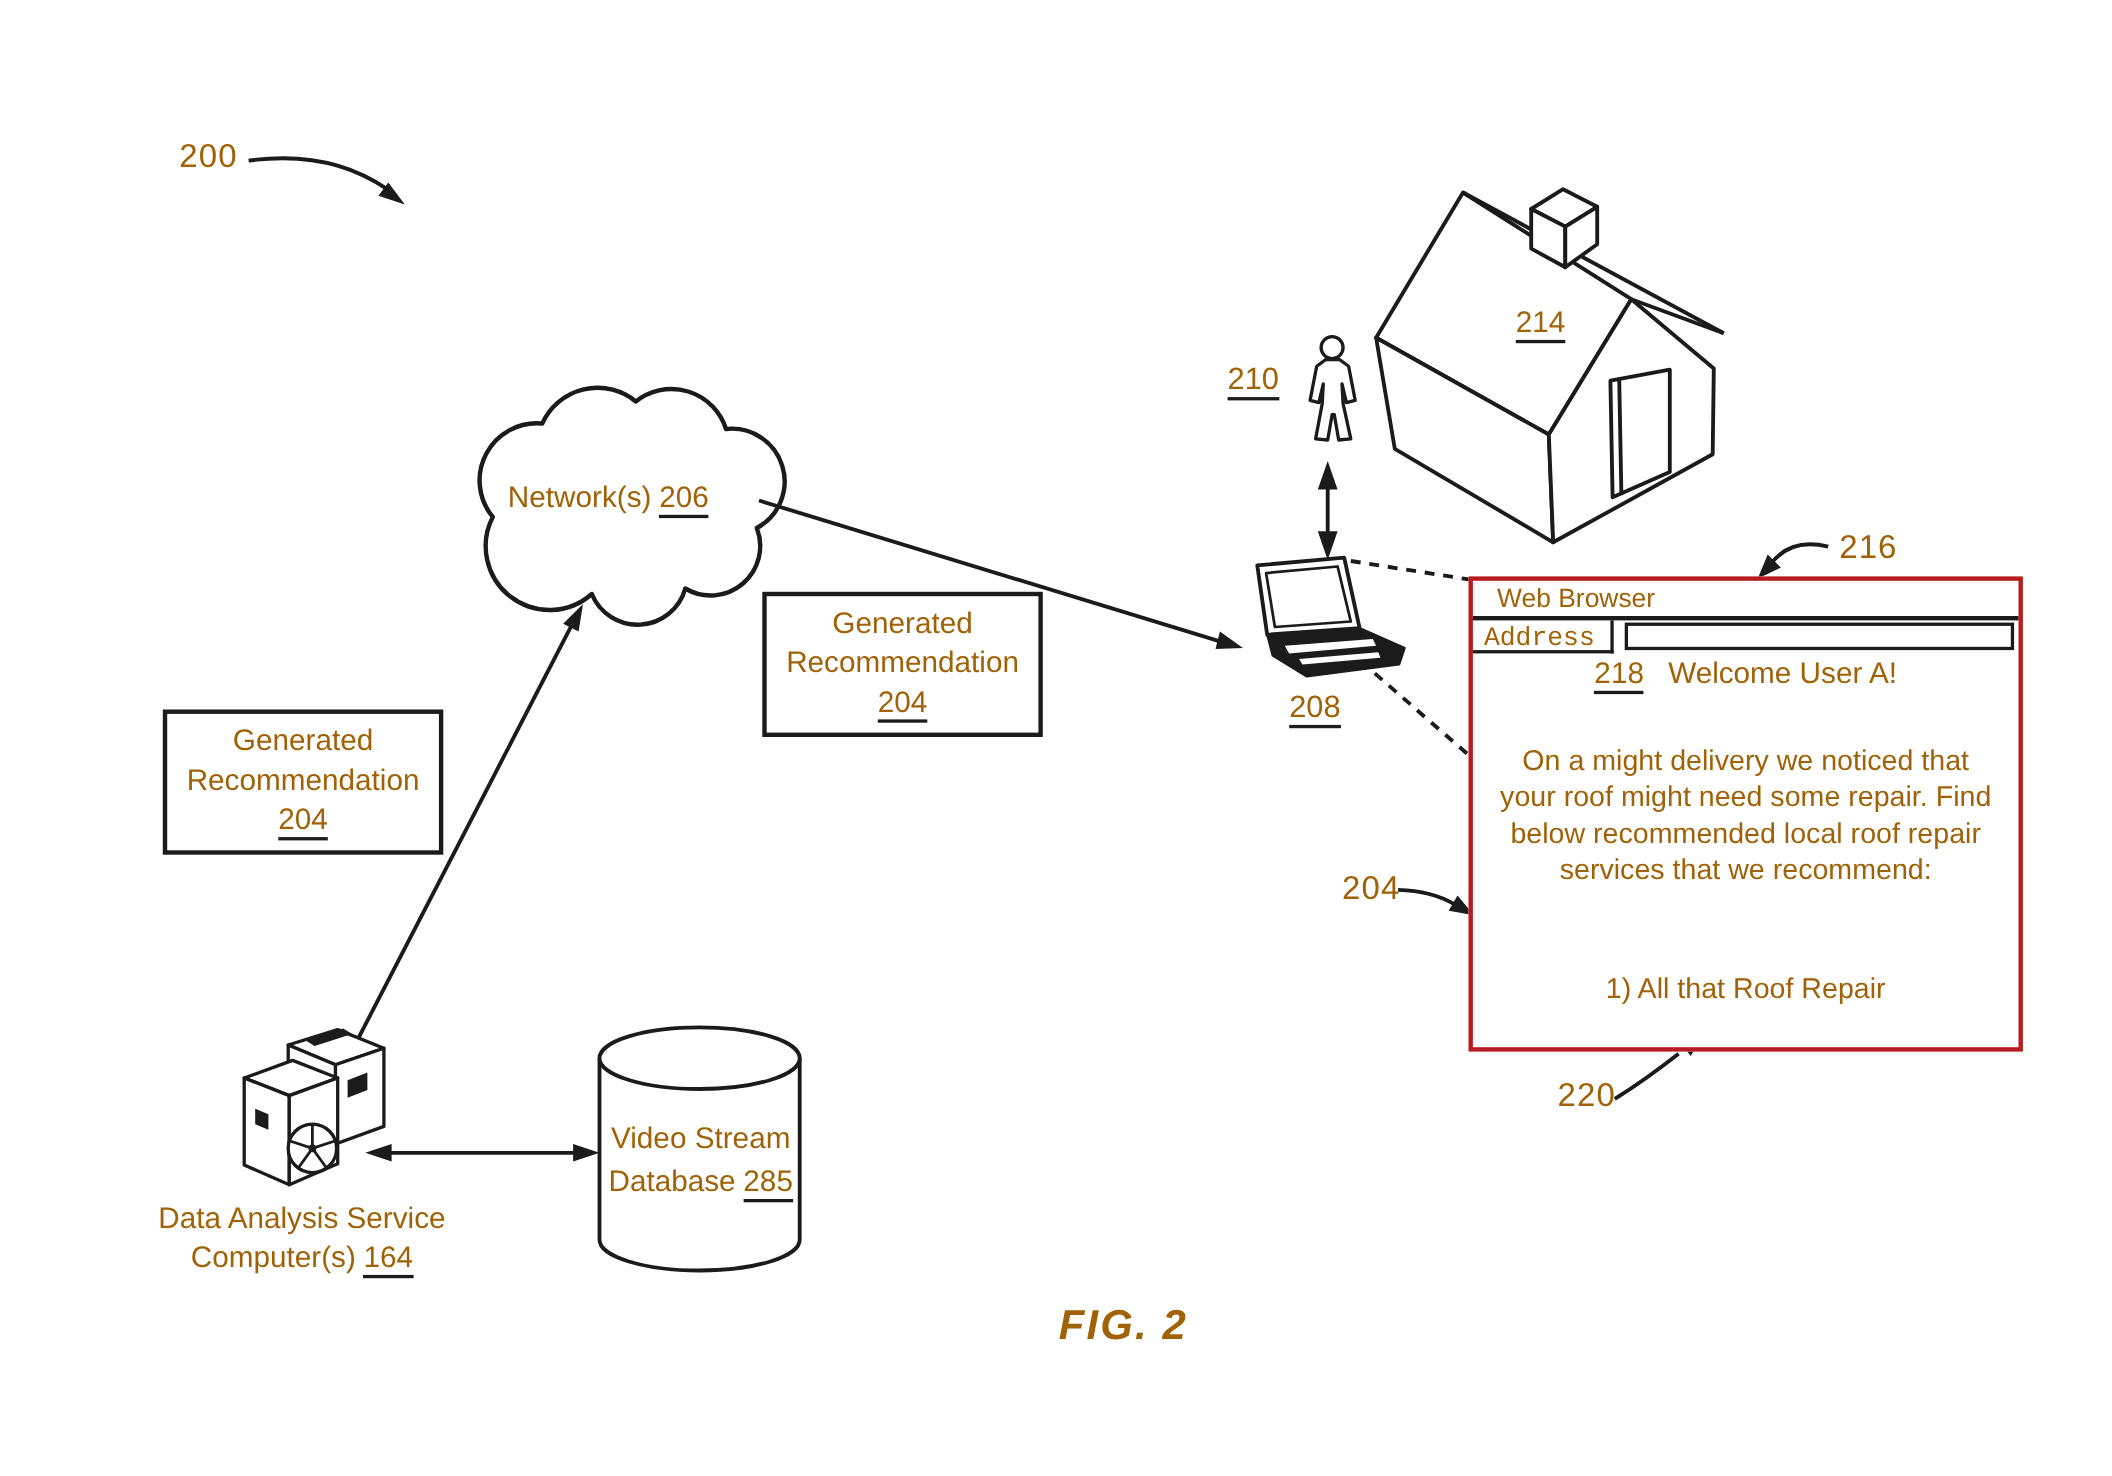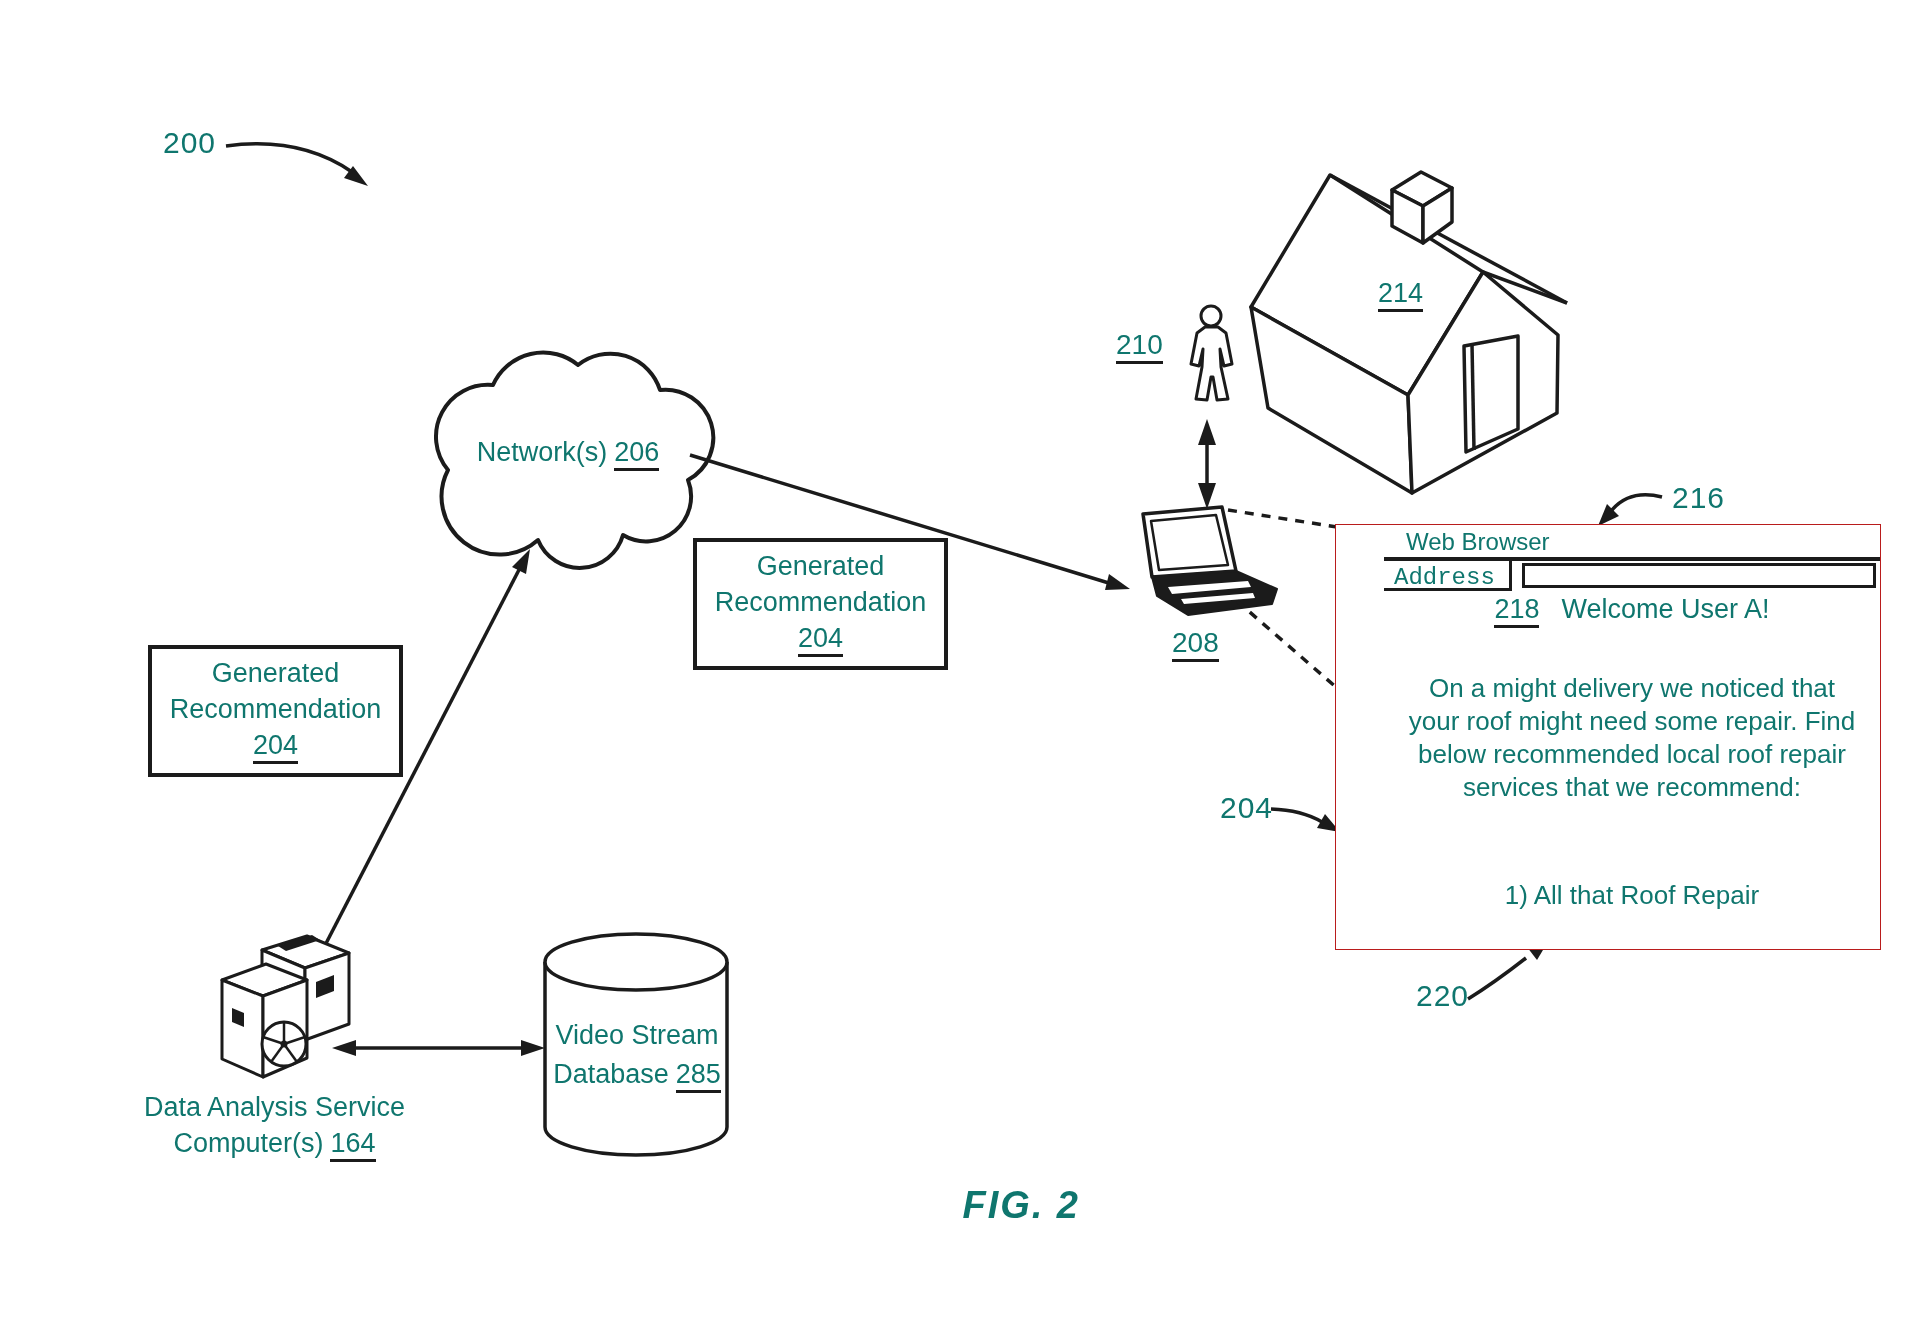--- a/index.html
+++ b/index.html
@@ -1,36 +1,36 @@
 <!DOCTYPE html>
 <html><head>
 <meta charset="utf-8">
 <style>
   html,body { margin:0; padding:0; background:#ffffff; }
   .canvas {
     position:relative; width:1920px; height:1342px; background:#ffffff;
-    font-family:"Liberation Sans", sans-serif; color:#0f766e; overflow:hidden;
+    font-family:"Liberation Sans", sans-serif; color:#a16207; overflow:hidden;
   }
   .art { position:absolute; left:0; top:0; }
   .abs { position:absolute; }
   .ref-u { border-bottom:3px solid #1b1b1b; padding-bottom:1px; }
   .callout { font-size:30px; letter-spacing:1px; }
   .smallref { font-size:28px; }
   .nodebox {
     border:4px solid #1b1b1b; background:#ffffff; text-align:center;
     font-size:27px; line-height:36px; padding-top:6px;
   }
   .cloudlabel { font-size:27px; text-align:center; }
   .cloudlabel .ref-u { margin-left:7px; }
   .caplabel { font-size:27px; text-align:center; line-height:36px; }
   .caplabel .ref-u { margin-left:7px; }
   .dblabel { font-size:27px; text-align:center; line-height:39px; }
   .dblabel .ref-u { margin-left:7px; }
   .browser { left:1335px; top:524px; width:496px; height:424px;
-    border:1px solid #b91c1c; background:#ffffff;padding-left:48px; }
+    border:4px solid #b91c1c; background:#ffffff; }
   .b-title { height:29px; border-bottom:4px solid #1b1b1b;
     font-size:24px; padding:3px 0 0 22px; box-sizing:content-box; }
   .b-addr { display:flex; align-items:stretch; height:30px;font-family:Liberation Mono, monospace; }
   .b-addr-cell { font-size:24px; padding:3px 14px 0 10px;
     border-right:3px solid #1b1b1b; border-bottom:3px solid #1b1b1b; }
   .b-addr-input { flex:1; border:3px solid #1b1b1b; margin:2px 4px 3px 10px; background:#ffffff; }
   .b-content { text-align:center; font-size:26px; line-height:33px; }
   .b-welcome { margin-top:2px; font-size:27px; }
   .b-welcome .ref-u { margin-right:22px; }
   .b-body { margin-top:46px; }
@@ -145,21 +145,21 @@
     <g stroke="#1b1b1b" stroke-width="3.5" fill="none">
       <path d="M1468,999 Q1494,983 1526,958"></path>
       <polygon points="1549,940 1537,960 1527,947" fill="#1b1b1b" stroke="none"></polygon>
     </g>
   </svg>
 
   <div class="abs callout" style="left:163px;top:126px;">
     <span>200</span>
   </div>
 
-  <div class="abs cloudlabel" style="left:440px;top:437px;width:256px;">
+  <div class="abs cloudlabel" style="left:425px;top:437px;width:256px;">
     <span>Network(s)</span><span class="ref-u">206</span>
   </div>
 
   <div class="abs nodebox" style="left:148px;top:645px;width:247px;height:118px;">
     <div>Generated</div>
     <div>Recommendation</div>
     <div><span class="ref-u">204</span></div>
   </div>
   <div class="abs nodebox" style="left:693px;top:538px;width:247px;height:118px;">
     <div>Generated</div>

